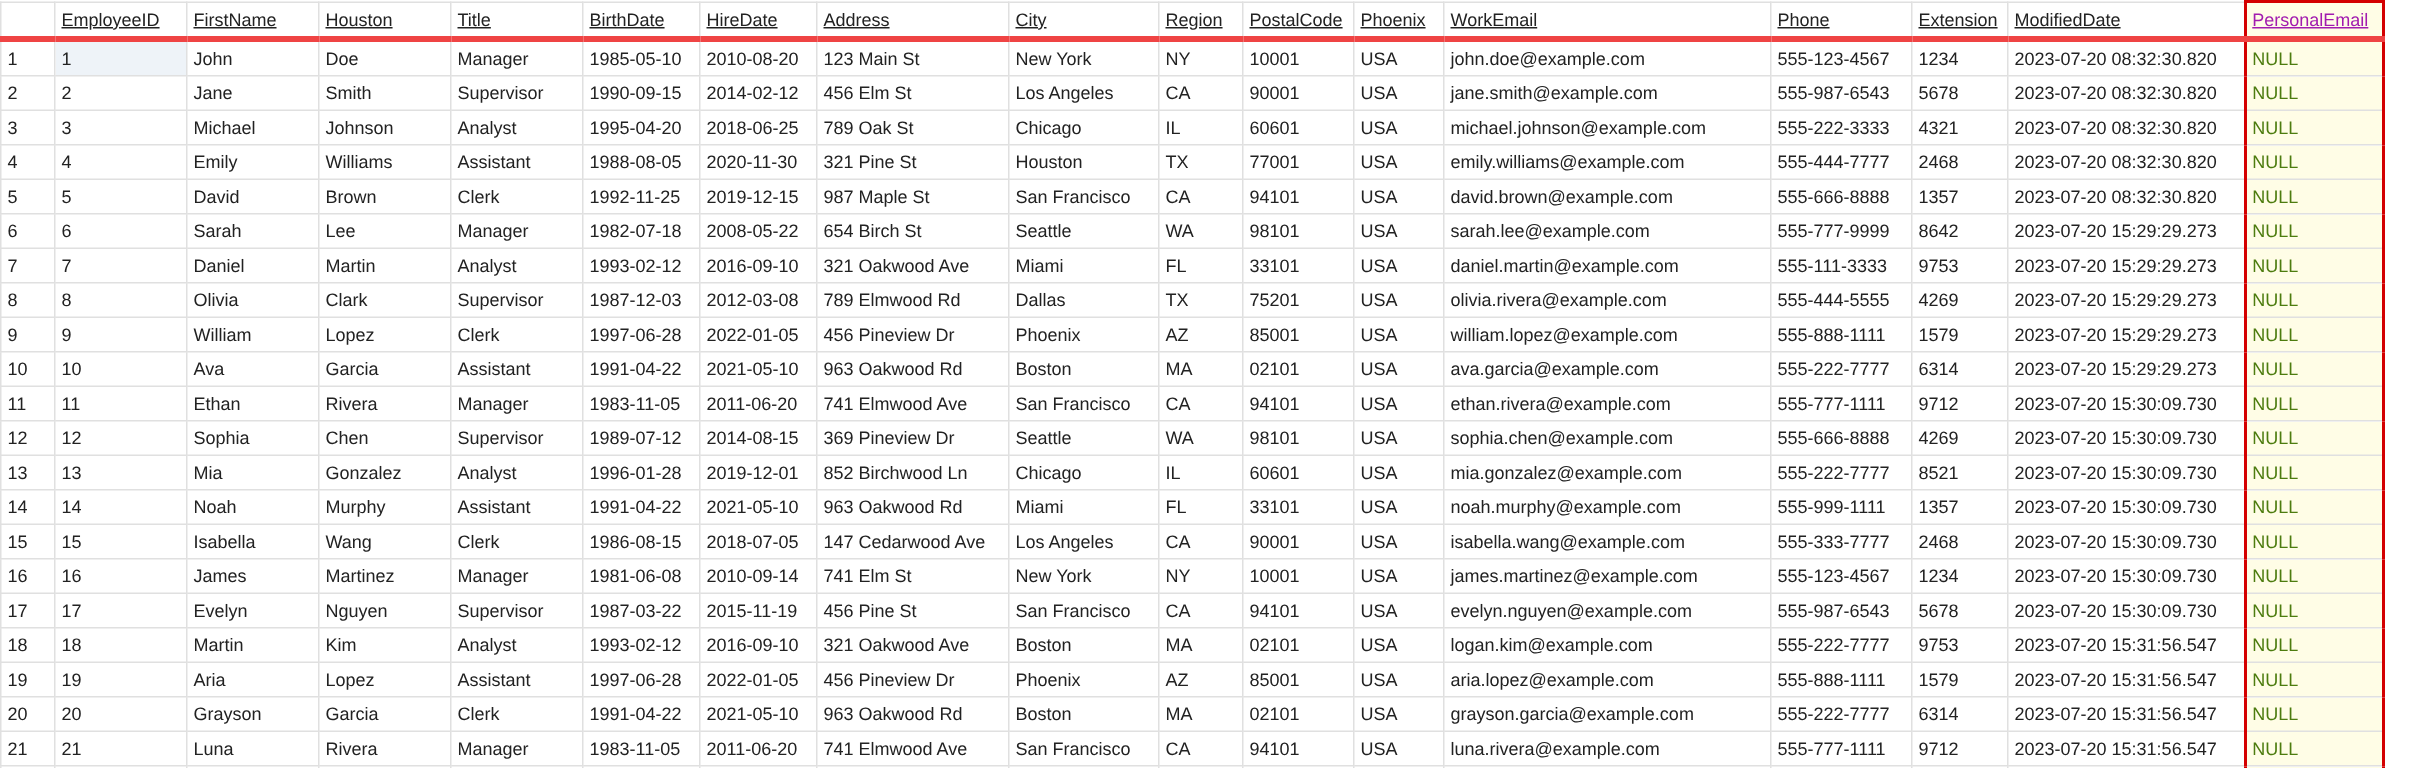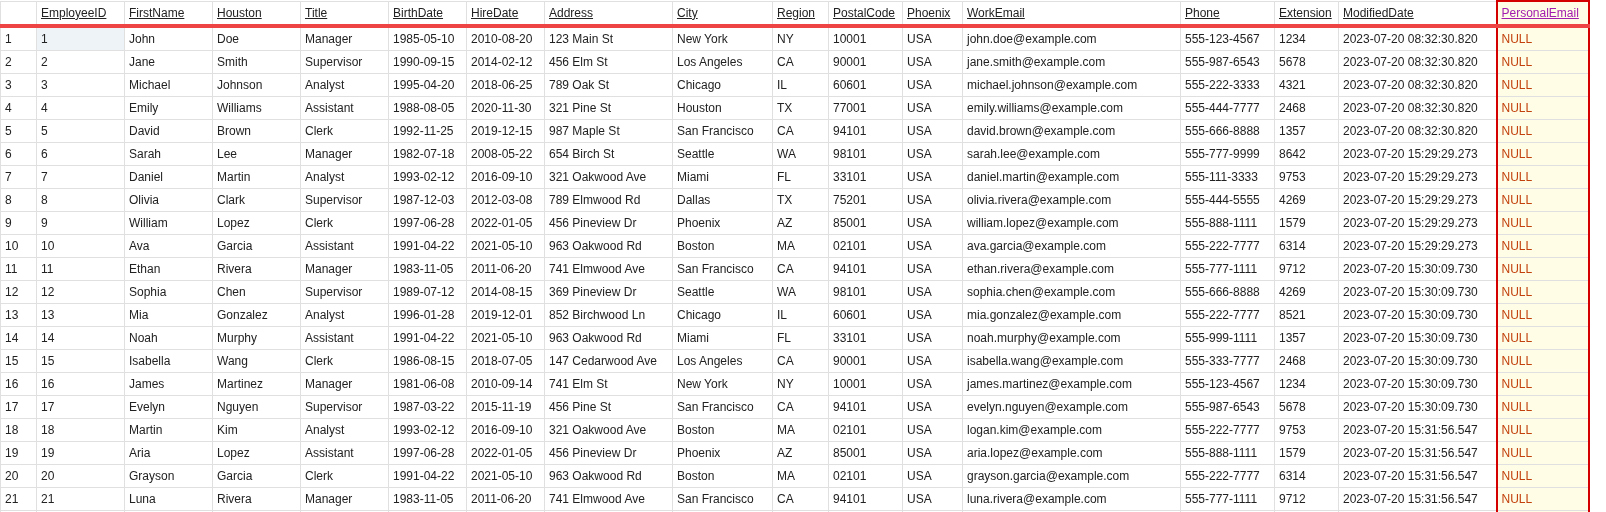--- a/index.html
+++ b/index.html
@@ -24,21 +24,21 @@
     text-decoration:underline;
   }
   .grid .rownum{
     background:#fff;
     text-align:left;
     color:#222;
   }
   .grid td.sel{background:#eef3f8}
   .grid th.hl,.grid td.hl{background:#fffde6}
   .grid th.hl{color:#a21caf}
-  .grid td.null{color:#c2410c}
+  .grid td.null{color:#4d7c0f}
   .hl-col-border-left{border-left:2px solid #d40000 !important}
   .hl-col-border-right{border-right:2px solid #d40000 !important}
   .hl-col-border-top{border-top:2px solid #d40000 !important}
   .grid thead .corner{background:#fff}
 </style>
 </head>
 <body>
 
 <table class="grid" id="grid">
     <colgroup>

